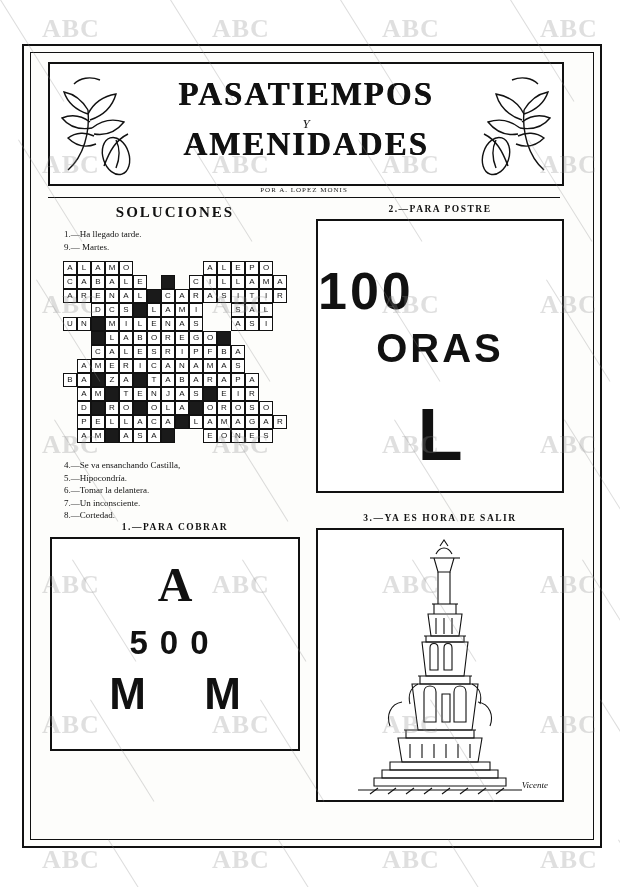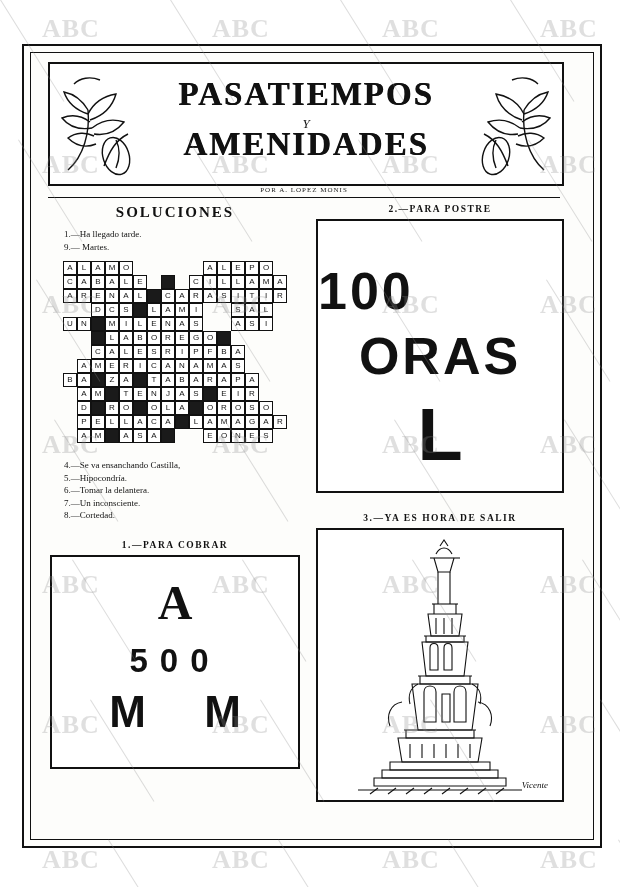--- a/index.html
+++ b/index.html
@@ -227,21 +227,21 @@
     font-size: 52px;
     font-weight: bold;
     letter-spacing: 3px;
     color: #111;
   }
   .b2-oras {
     position: absolute;
     left: 0; right: 0; top: 105px;
     text-align: center;
     font-family: "Liberation Sans", sans-serif;
-    font-size: 52px;
+    font-size: 40px;
     font-weight: bold;
     letter-spacing: 3px;
     color: #111;
   }
   .b2-l {
     position: absolute;
     left: 0; right: 0; top: 178px;
     text-align: center;
     font-family: "Liberation Sans", sans-serif;
     font-size: 74px;
@@ -517,21 +517,21 @@
       </div>
 
     <ul class="sol-list2">
       <li>4.—Se va ensanchando Castilla,</li>
       <li>5.—Hipocondría.</li>
       <li>6.—Tomar la delantera.</li>
       <li>7.—Un inconsciente.</li>
       <li>8.—Cortedad.</li>
     </ul>
 
-    <div style="margin-top:18px;">
+    <div style="">
       <div class="puz-title">1.—PARA COBRAR</div>
       <div class="puz-box" id="box-cobrar">
         <div class="b1-a">A</div>
         <div class="b1-500">500</div>
         <div class="b1-mm">
           <span>M</span>
           <span>M</span>
         </div>
       </div>
     </div>

